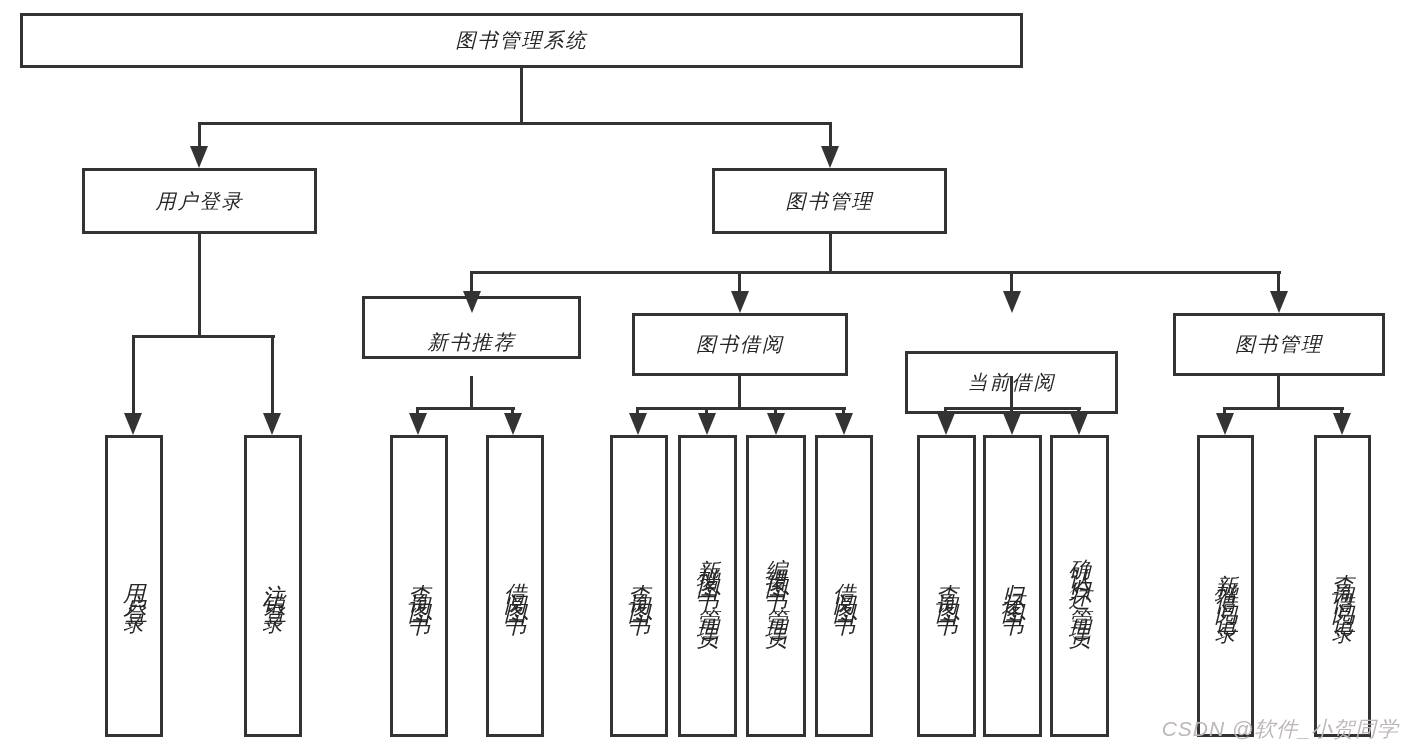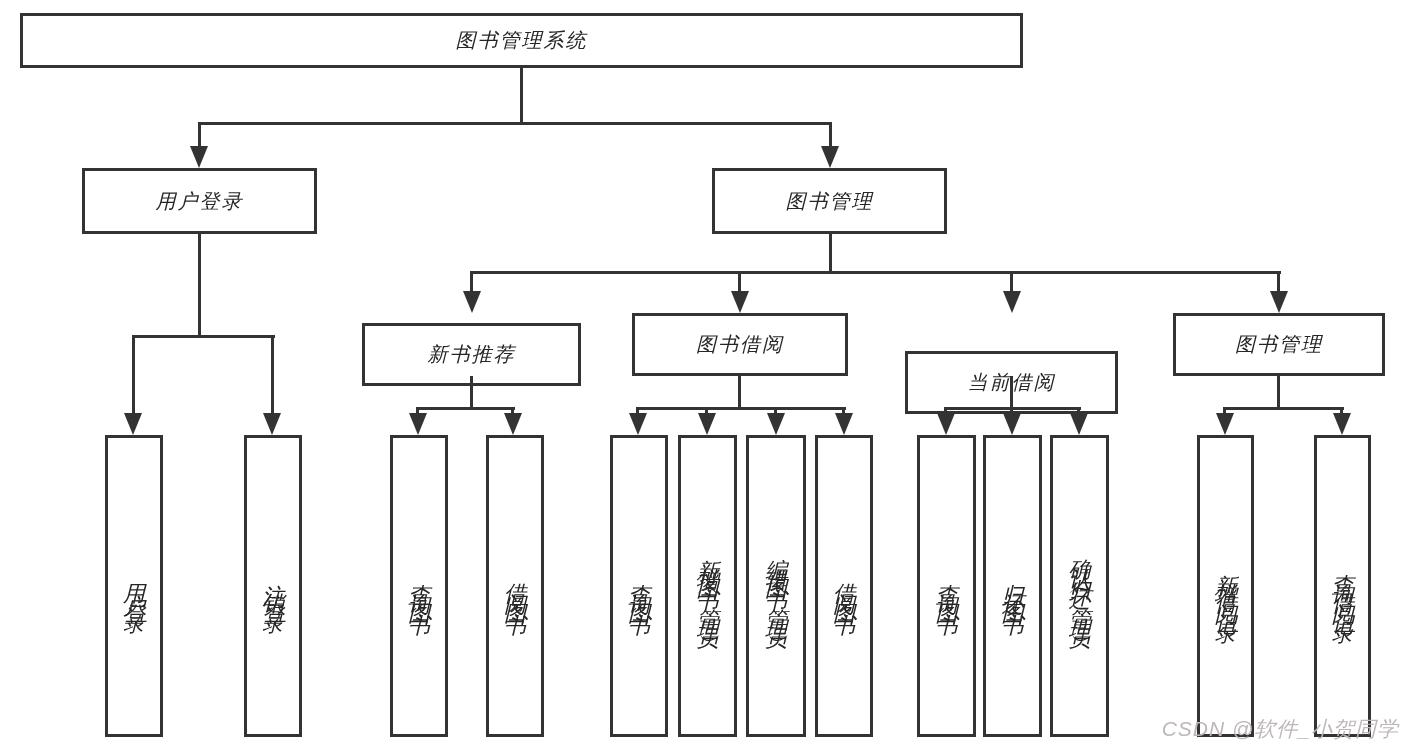--- a/index.html
+++ b/index.html
@@ -50,21 +50,21 @@
     <span class="lbl">图书管理系统</span>
   </div>
 
   <div class="box hbox" style="left:82px; top:168px; width:235px; height:66px;">
     <span class="lbl">用户登录</span>
   </div>
   <div class="box hbox" style="left:712px; top:168px; width:235px; height:66px;">
     <span class="lbl">图书管理</span>
   </div>
 
-  <div class="box hbox" style="left:362px; top:323px; width:219px; height:63px;">
+  <div class="box hbox" style="left:362px; top:296px; width:219px; height:63px;align-items:flex-end;">
     <span class="lbl">新书推荐</span>
   </div>
   <div class="box hbox" style="left:632px; top:313px; width:216px; height:63px;">
     <span class="lbl">图书借阅</span>
   </div>
   <div class="box hbox" style="left:905px; top:313px; width:213px; height:63px;margin-top:38px;">
     <span class="lbl">当前借阅</span>
   </div>
   <div class="box hbox" style="left:1173px; top:313px; width:212px; height:63px;">
     <span class="lbl">图书管理</span>

